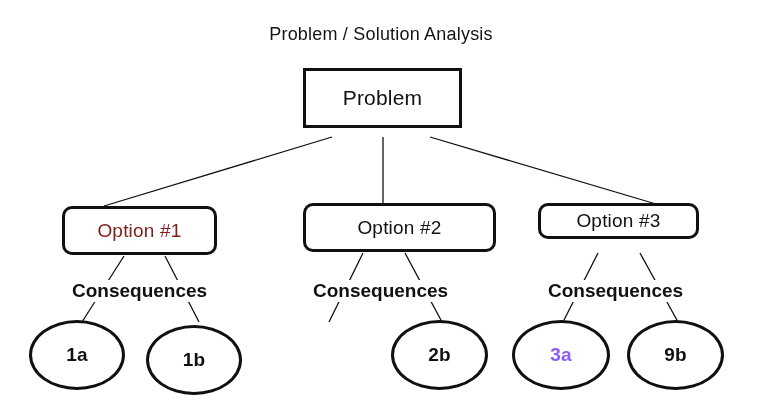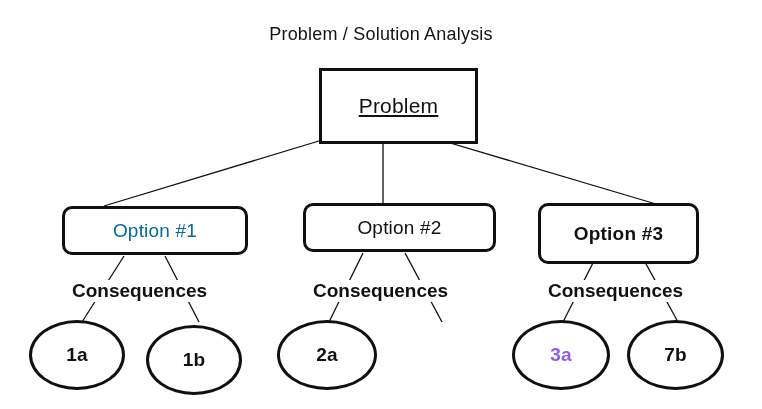--- a/index.html
+++ b/index.html
@@ -87,47 +87,47 @@
       <line x1="383" y1="137" x2="383" y2="203" stroke="#101010" stroke-width="1.3"></line>
       <line x1="430" y1="137" x2="656" y2="204" stroke="#101010" stroke-width="1.3"></line>
       <line x1="124" y1="256" x2="82" y2="322" stroke="#101010" stroke-width="1.3"></line>
       <line x1="165" y1="256" x2="199" y2="322" stroke="#101010" stroke-width="1.3"></line>
       <line x1="363" y1="253" x2="329" y2="322" stroke="#101010" stroke-width="1.3"></line>
       <line x1="405" y1="253" x2="442" y2="322" stroke="#101010" stroke-width="1.3"></line>
       <line x1="598" y1="253" x2="563" y2="322" stroke="#101010" stroke-width="1.3"></line>
       <line x1="640" y1="253" x2="678" y2="322" stroke="#101010" stroke-width="1.3"></line>
     </svg>
 
-  <div class="node node-rect" id="node-problem" style="left: 319px; top: 68px; width: 159px; height: 76px; border-color: rgb(16, 16, 16); color: rgb(17, 17, 17); text-decoration: underline;">
+  <div class="node node-rect" id="node-problem" style="left: 303px; top: 68px; width: 159px; height: 60px; border-color: rgb(16, 16, 16); color: rgb(17, 17, 17);">
     <span>Problem</span>
   </div>
 
-  <div class="node node-round" id="node-option-1" style="left: 62px; top: 206px; width: 186px; height: 49px; border-color: rgb(16, 16, 16); color: #0369a1;">
+  <div class="node node-round" id="node-option-1" style="left: 62px; top: 206px; width: 155px; height: 49px; border-color: rgb(16, 16, 16); color: #7f1d1d;">
     <span>Option #1</span>
   </div>
   <div class="group-label" id="label-consequences-1" style="left: 70px; top: 280px; color: rgb(17, 17, 17);">Consequences</div>
   <div class="node node-ellipse" id="node-1a" style="left: 29px; top: 320px; width: 96px; height: 70px; border-color: rgb(16, 16, 16); color: rgb(17, 17, 17);">
     <span>1a</span>
   </div>
   <div class="node node-ellipse" id="node-1b" style="left: 146px; top: 325px; width: 96px; height: 70px; border-color: rgb(16, 16, 16); color: rgb(17, 17, 17);">
     <span>1b</span>
   </div>
 
   <div class="node node-round" id="node-option-2" style="left: 303px; top: 203px; width: 193px; height: 49px; border-color: rgb(16, 16, 16); color: rgb(17, 17, 17);">
     <span>Option #2</span>
   </div>
   <div class="group-label" id="label-consequences-2" style="left: 311px; top: 280px; color: rgb(17, 17, 17);">Consequences</div>
-  <div class="node node-ellipse" id="node-2a" style="left: 277px; top: 320px; width: 100px; height: 70px; border-color: rgb(16, 16, 16); color: rgb(17, 17, 17);">
-    <span>2a</span>
+  <div class="node node-ellipse" id="node-2b" style="left: 391px; top: 320px; width: 97px; height: 70px; border-color: rgb(16, 16, 16); color: rgb(17, 17, 17);">
+    <span>2b</span>
   </div>
 
-  <div class="node node-round" id="node-option-3" style="left: 538px; top: 203px; width: 161px; height: 61px; border-color: rgb(16, 16, 16); color: rgb(17, 17, 17); font-weight: bold;">
+  <div class="node node-round" id="node-option-3" style="left: 538px; top: 203px; width: 161px; height: 36px; border-color: rgb(16, 16, 16); color: rgb(17, 17, 17);">
     <span>Option #3</span>
   </div>
   <div class="group-label" id="label-consequences-3" style="left: 546px; top: 280px; color: rgb(17, 17, 17);">Consequences</div>
   <div class="node node-ellipse" id="node-3a" style="left: 512px; top: 320px; width: 98px; height: 70px; border-color: rgb(16, 16, 16); color: #8b5cf6;">
     <span>3a</span>
   </div>
   <div class="node node-ellipse" id="node-3b" style="left: 627px; top: 320px; width: 97px; height: 70px; border-color: rgb(16, 16, 16); color: rgb(17, 17, 17);">
-    <span>7b</span>
+    <span>9b</span>
   </div>
 
 </div>
 
 </body></html>

